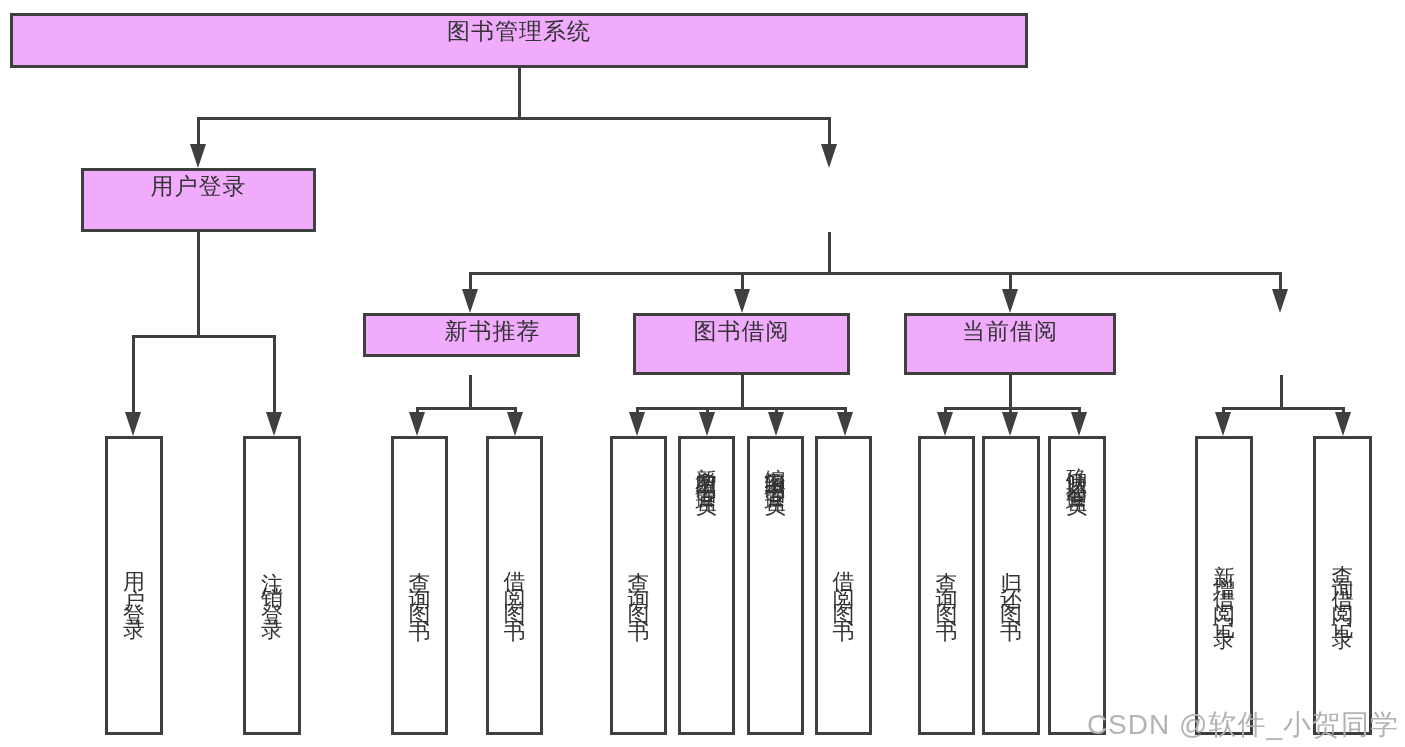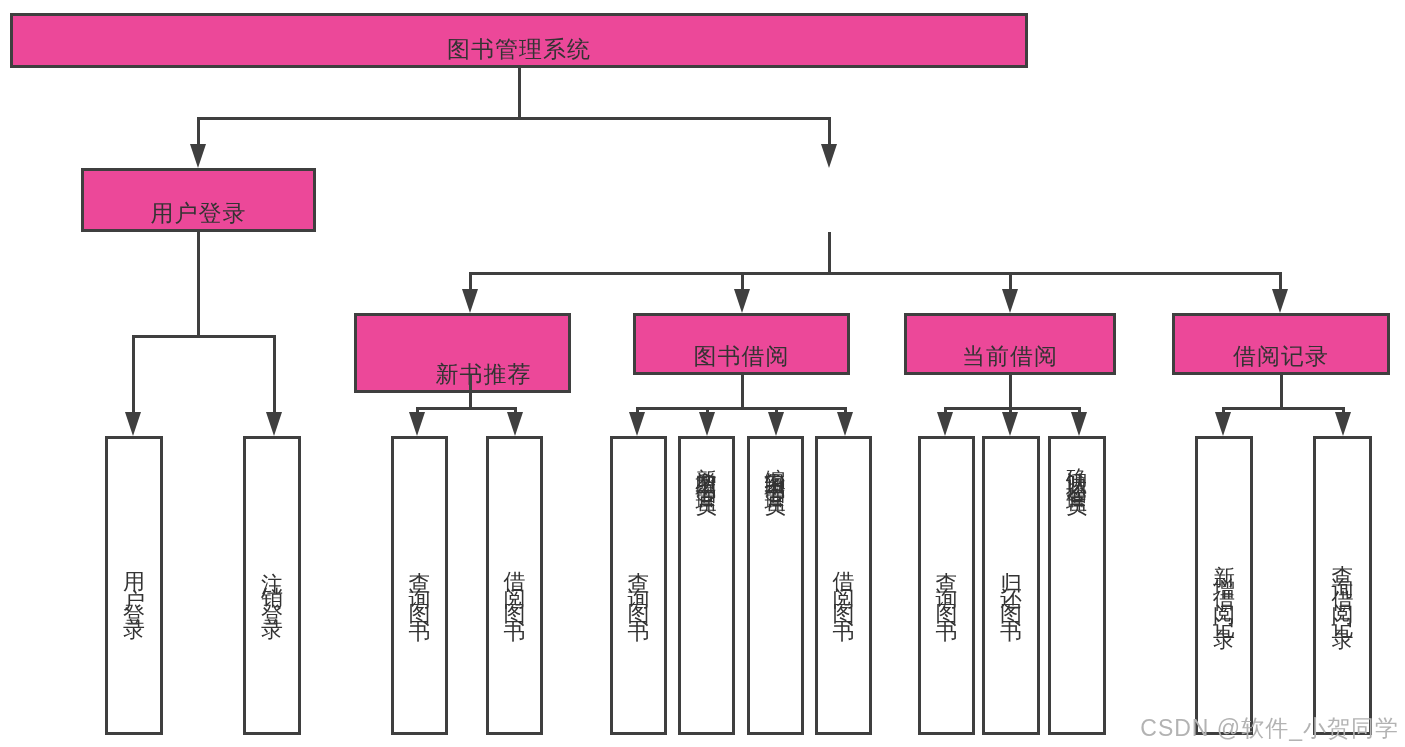--- a/index.html
+++ b/index.html
@@ -1,22 +1,22 @@
 <!DOCTYPE html>
 <html><head>
 <meta charset="utf-8">
 <style>
   html,body{margin:0;padding:0;background:#ffffff;}
   body{font-family:"Liberation Sans", sans-serif;}
   #stage{position:relative;width:1405px;height:747px;background:#ffffff;overflow:hidden;}
 
   
   .hbox{
-    position:absolute;box-sizing:border-box;background:#ec4899;
-    border:3px solid #3f3f3f;display:flex;align-items:flex-end;justify-content:center;
+    position:absolute;box-sizing:border-box;background:#f0abfc;
+    border:3px solid #3f3f3f;display:flex;align-items:flex-start;justify-content:center;
     font-size:23px;color:#333333;letter-spacing:1px;white-space:nowrap;
   }
 
   
   .leaf{
     position:absolute;box-sizing:border-box;background:#ffffff;
     border:3px solid #3f3f3f;top:436px;height:299px;
     display:flex;align-items:center;justify-content:center;
   }
   .leaf span{
@@ -34,52 +34,49 @@
   .vl{width:3px;}
   
   .ah{
     position:absolute;width:0;height:0;
     border-left:8px solid transparent;border-right:8px solid transparent;
     border-top:24px solid #3f3f3f;
   }
 
   .watermark{
     position:absolute;right:6px;bottom:3px;
-    font-size:23px;color:#b3b3b3;letter-spacing:1px;white-space:nowrap;
+    font-size:28px;color:#b3b3b3;letter-spacing:1px;white-space:nowrap;
   }
 </style>
 </head>
 <body>
 
 <div id="stage">
 
   <div class="hbox" style="left:10px;top:13px;width:1018px;height:55px;">
     <span>图书管理系统</span>
   </div>
 
   <div class="hbox" style="left:81px;top:168px;width:235px;height:64px;">
     <span>用户登录</span>
   </div>
 
 
-  <div class="hbox" style="left:354px;top:313px;width:217px;height:80px;padding-left:42px;">
+  <div class="hbox" style="left:363px;top:313px;width:217px;height:44px;padding-left:42px;">
     <span>新书推荐</span>
   </div>
 
   <div class="hbox" style="left:904px;top:313px;width:212px;height:62px;">
     <span>当前借阅</span>
   </div>
 
   <div class="hbox" style="left:633px;top:313px;width:217px;height:62px;">
     <span>图书借阅</span>
   </div>
 
-  <div class="hbox" style="left:1172px;top:313px;width:218px;height:62px;">
-    <span>借阅记录</span>
-  </div>
 
   <div class="leaf" style="left:105px;width:58px;">
     <span class="chars-4">用户登录</span>
   </div>
   <div class="leaf" style="left:243px;width:58px;">
     <span class="chars-4">注销登录</span>
   </div>
 
   <div class="leaf" style="left:391px;width:57px;">
     <span class="chars-4">查询图书</span>

